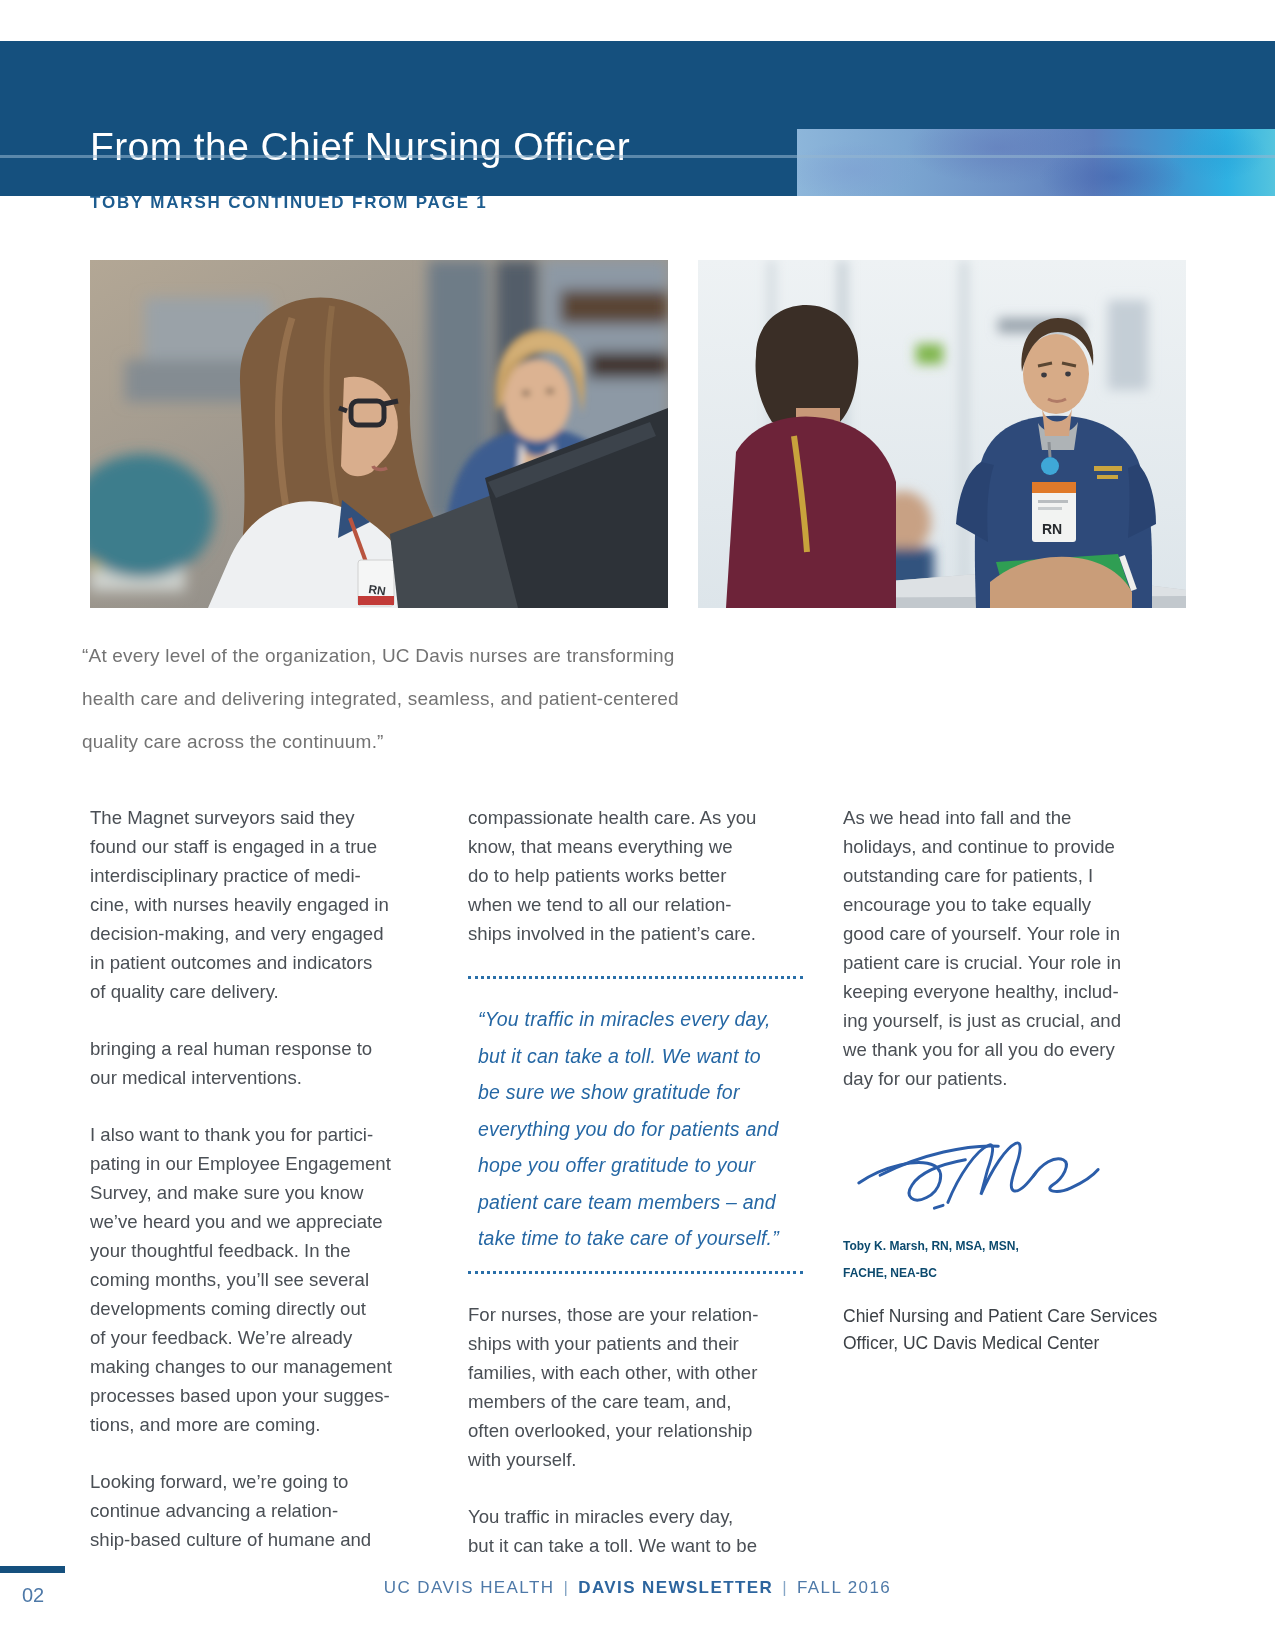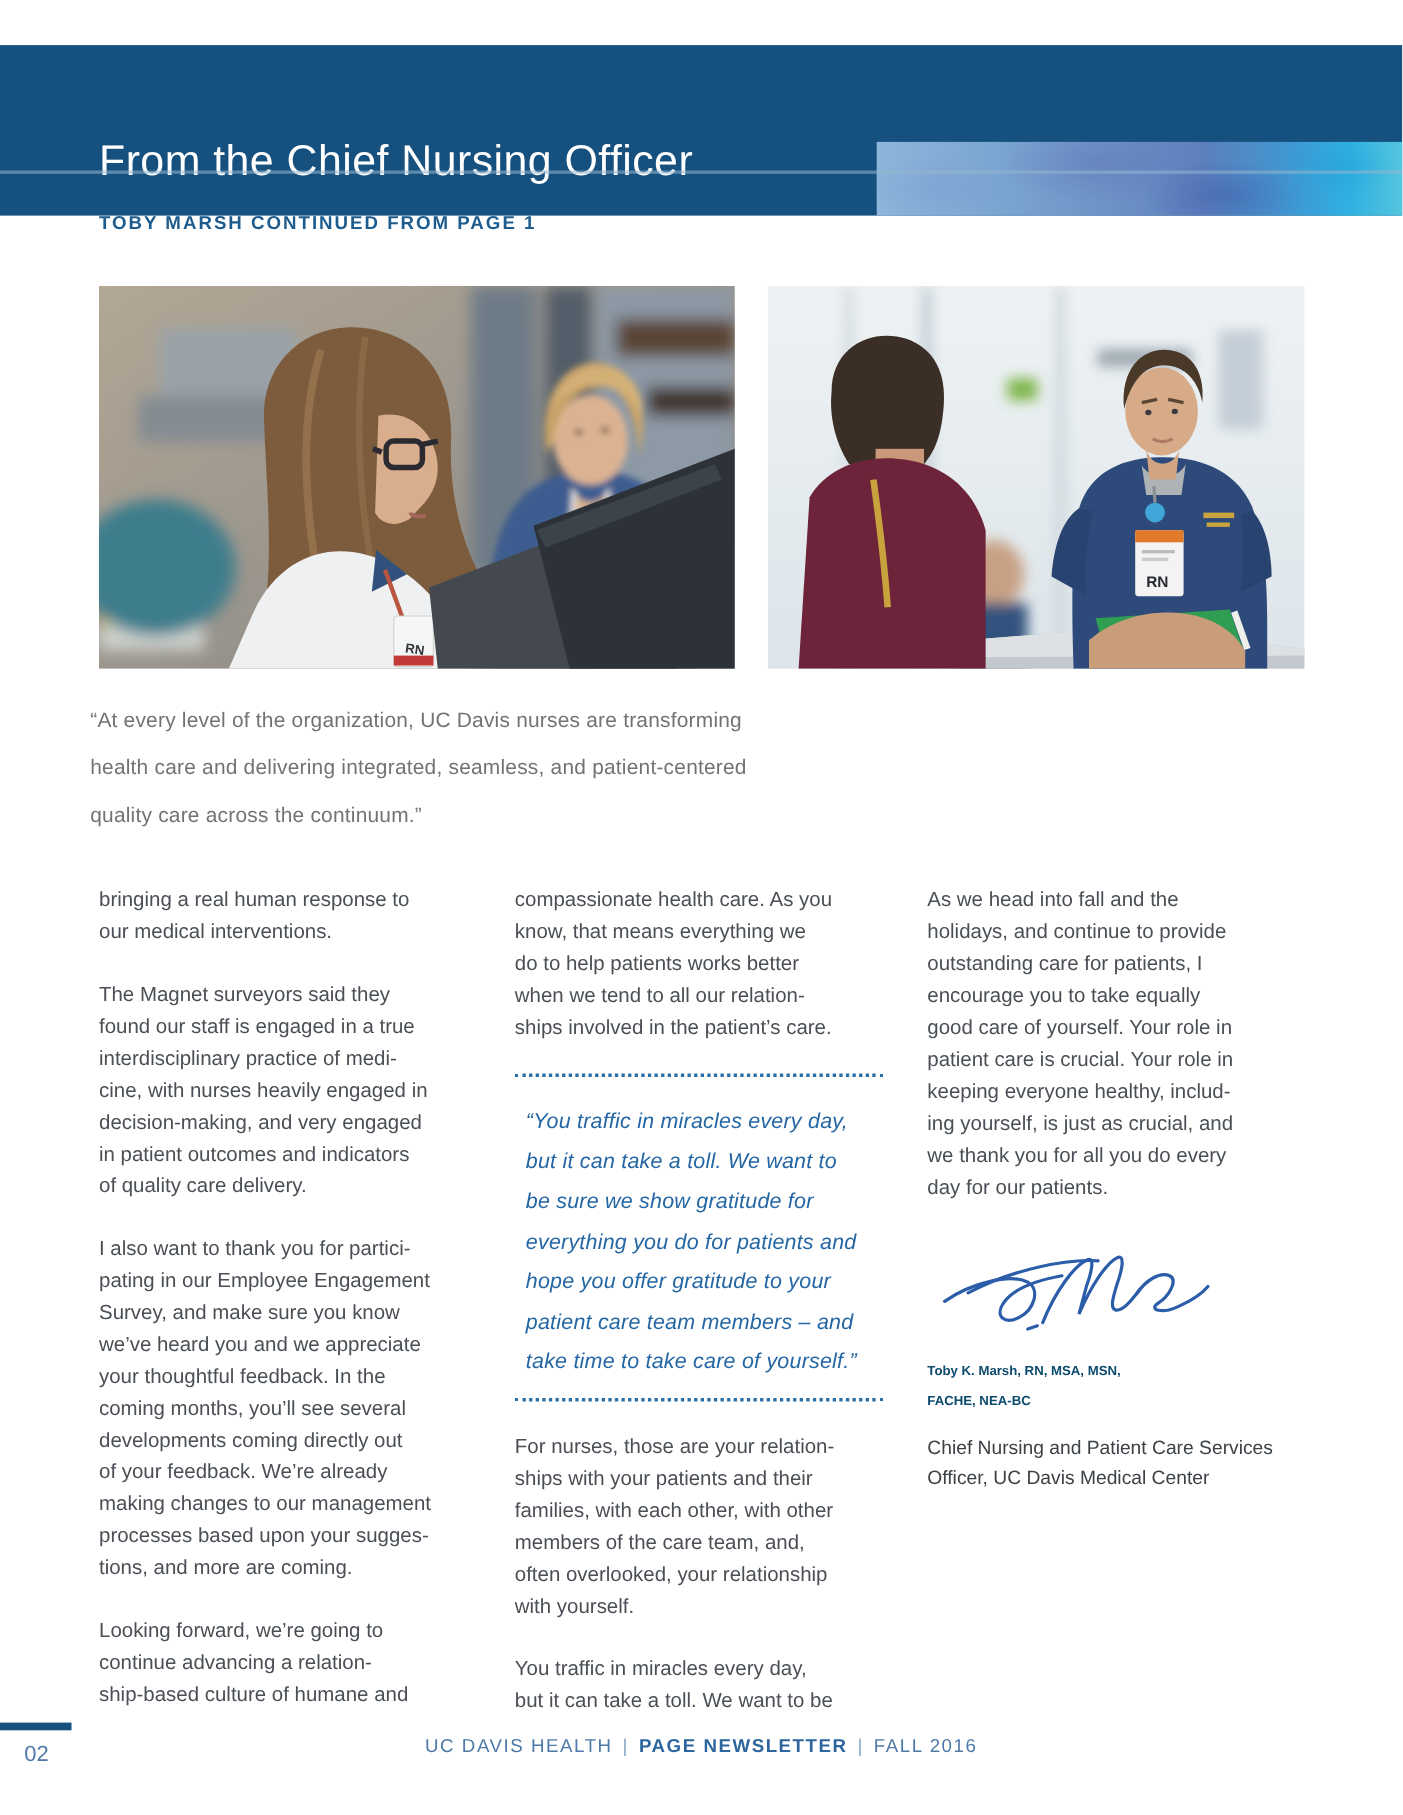--- a/index.html
+++ b/index.html
@@ -198,29 +198,29 @@
       </svg>
     </div>
   </div>
 
   <div class="lead-quote">“At every level of the organization, UC Davis nurses are transforming
 health care and delivering integrated, seamless, and patient-centered
 quality care across the continuum.”</div>
 
   <div class="columns">
     <div class="col-1">
-      <p class="body-p">bringing a real human response to
-our medical interventions.</p>
       <p class="body-p">The Magnet surveyors said they
 found our staff is engaged in a true
 interdisciplinary practice of medi-
 cine, with nurses heavily engaged in
 decision-making, and very engaged
 in patient outcomes and indicators
 of quality care delivery.</p>
+      <p class="body-p">bringing a real human response to
+our medical interventions.</p>
       <p class="body-p">I also want to thank you for partici-
 pating in our Employee Engagement
 Survey, and make sure you know
 we’ve heard you and we appreciate
 your thoughtful feedback. In the
 coming months, you’ll see several
 developments coming directly out
 of your feedback. We’re already
 making changes to our management
 processes based upon your sugges-
@@ -278,16 +278,16 @@
       <div class="signer-name">Toby K. Marsh, RN, MSA, MSN,
 FACHE, NEA-BC</div>
       <div class="signer-role">Chief Nursing and Patient Care Services
 Officer, UC Davis Medical Center</div>
     </div>
   </div>
 
   <div class="footer-bar"></div>
   <div class="page-number">02</div>
   <div class="footer-line">
-    <span>UC DAVIS HEALTH</span><span class="sep">|</span><span class="pub">PAGE NEWSLETTER</span><span class="sep">|</span><span>FALL 2016</span>
+    <span>UC DAVIS HEALTH</span><span class="sep">|</span><span class="pub">DAVIS NEWSLETTER</span><span class="sep">|</span><span>FALL 2016</span>
   </div>
 
 </div>
 
 </body></html>

